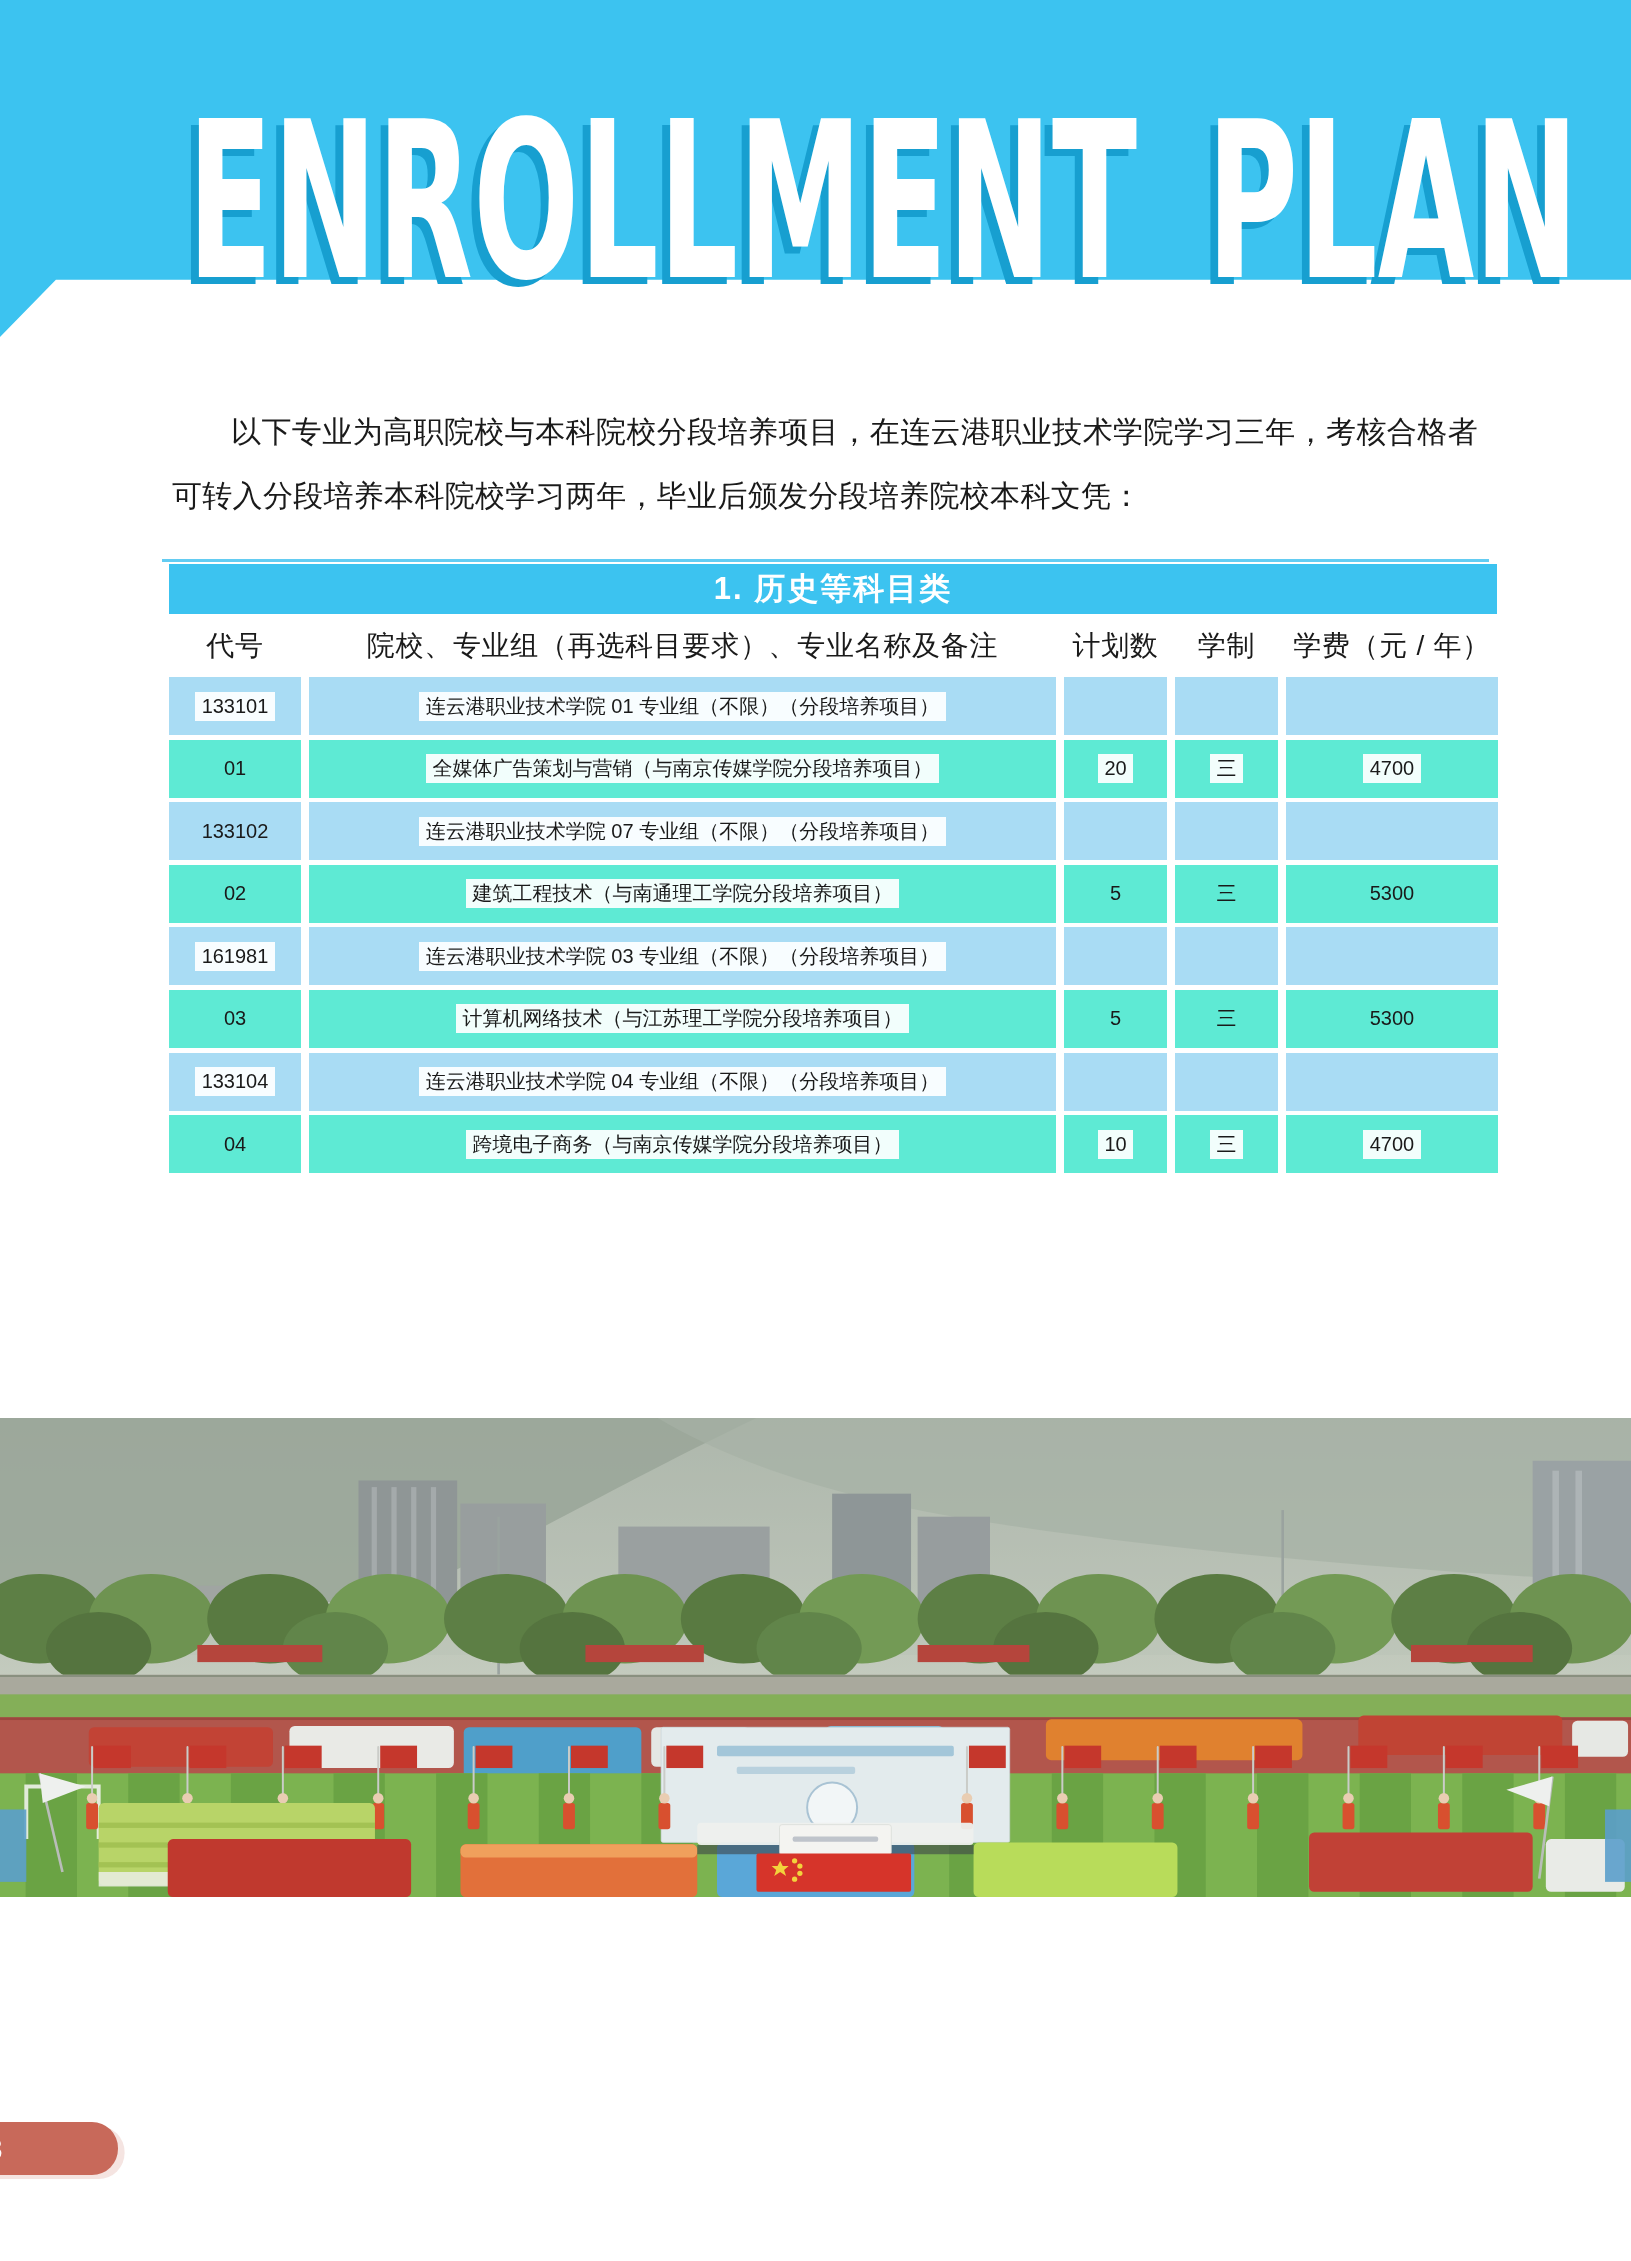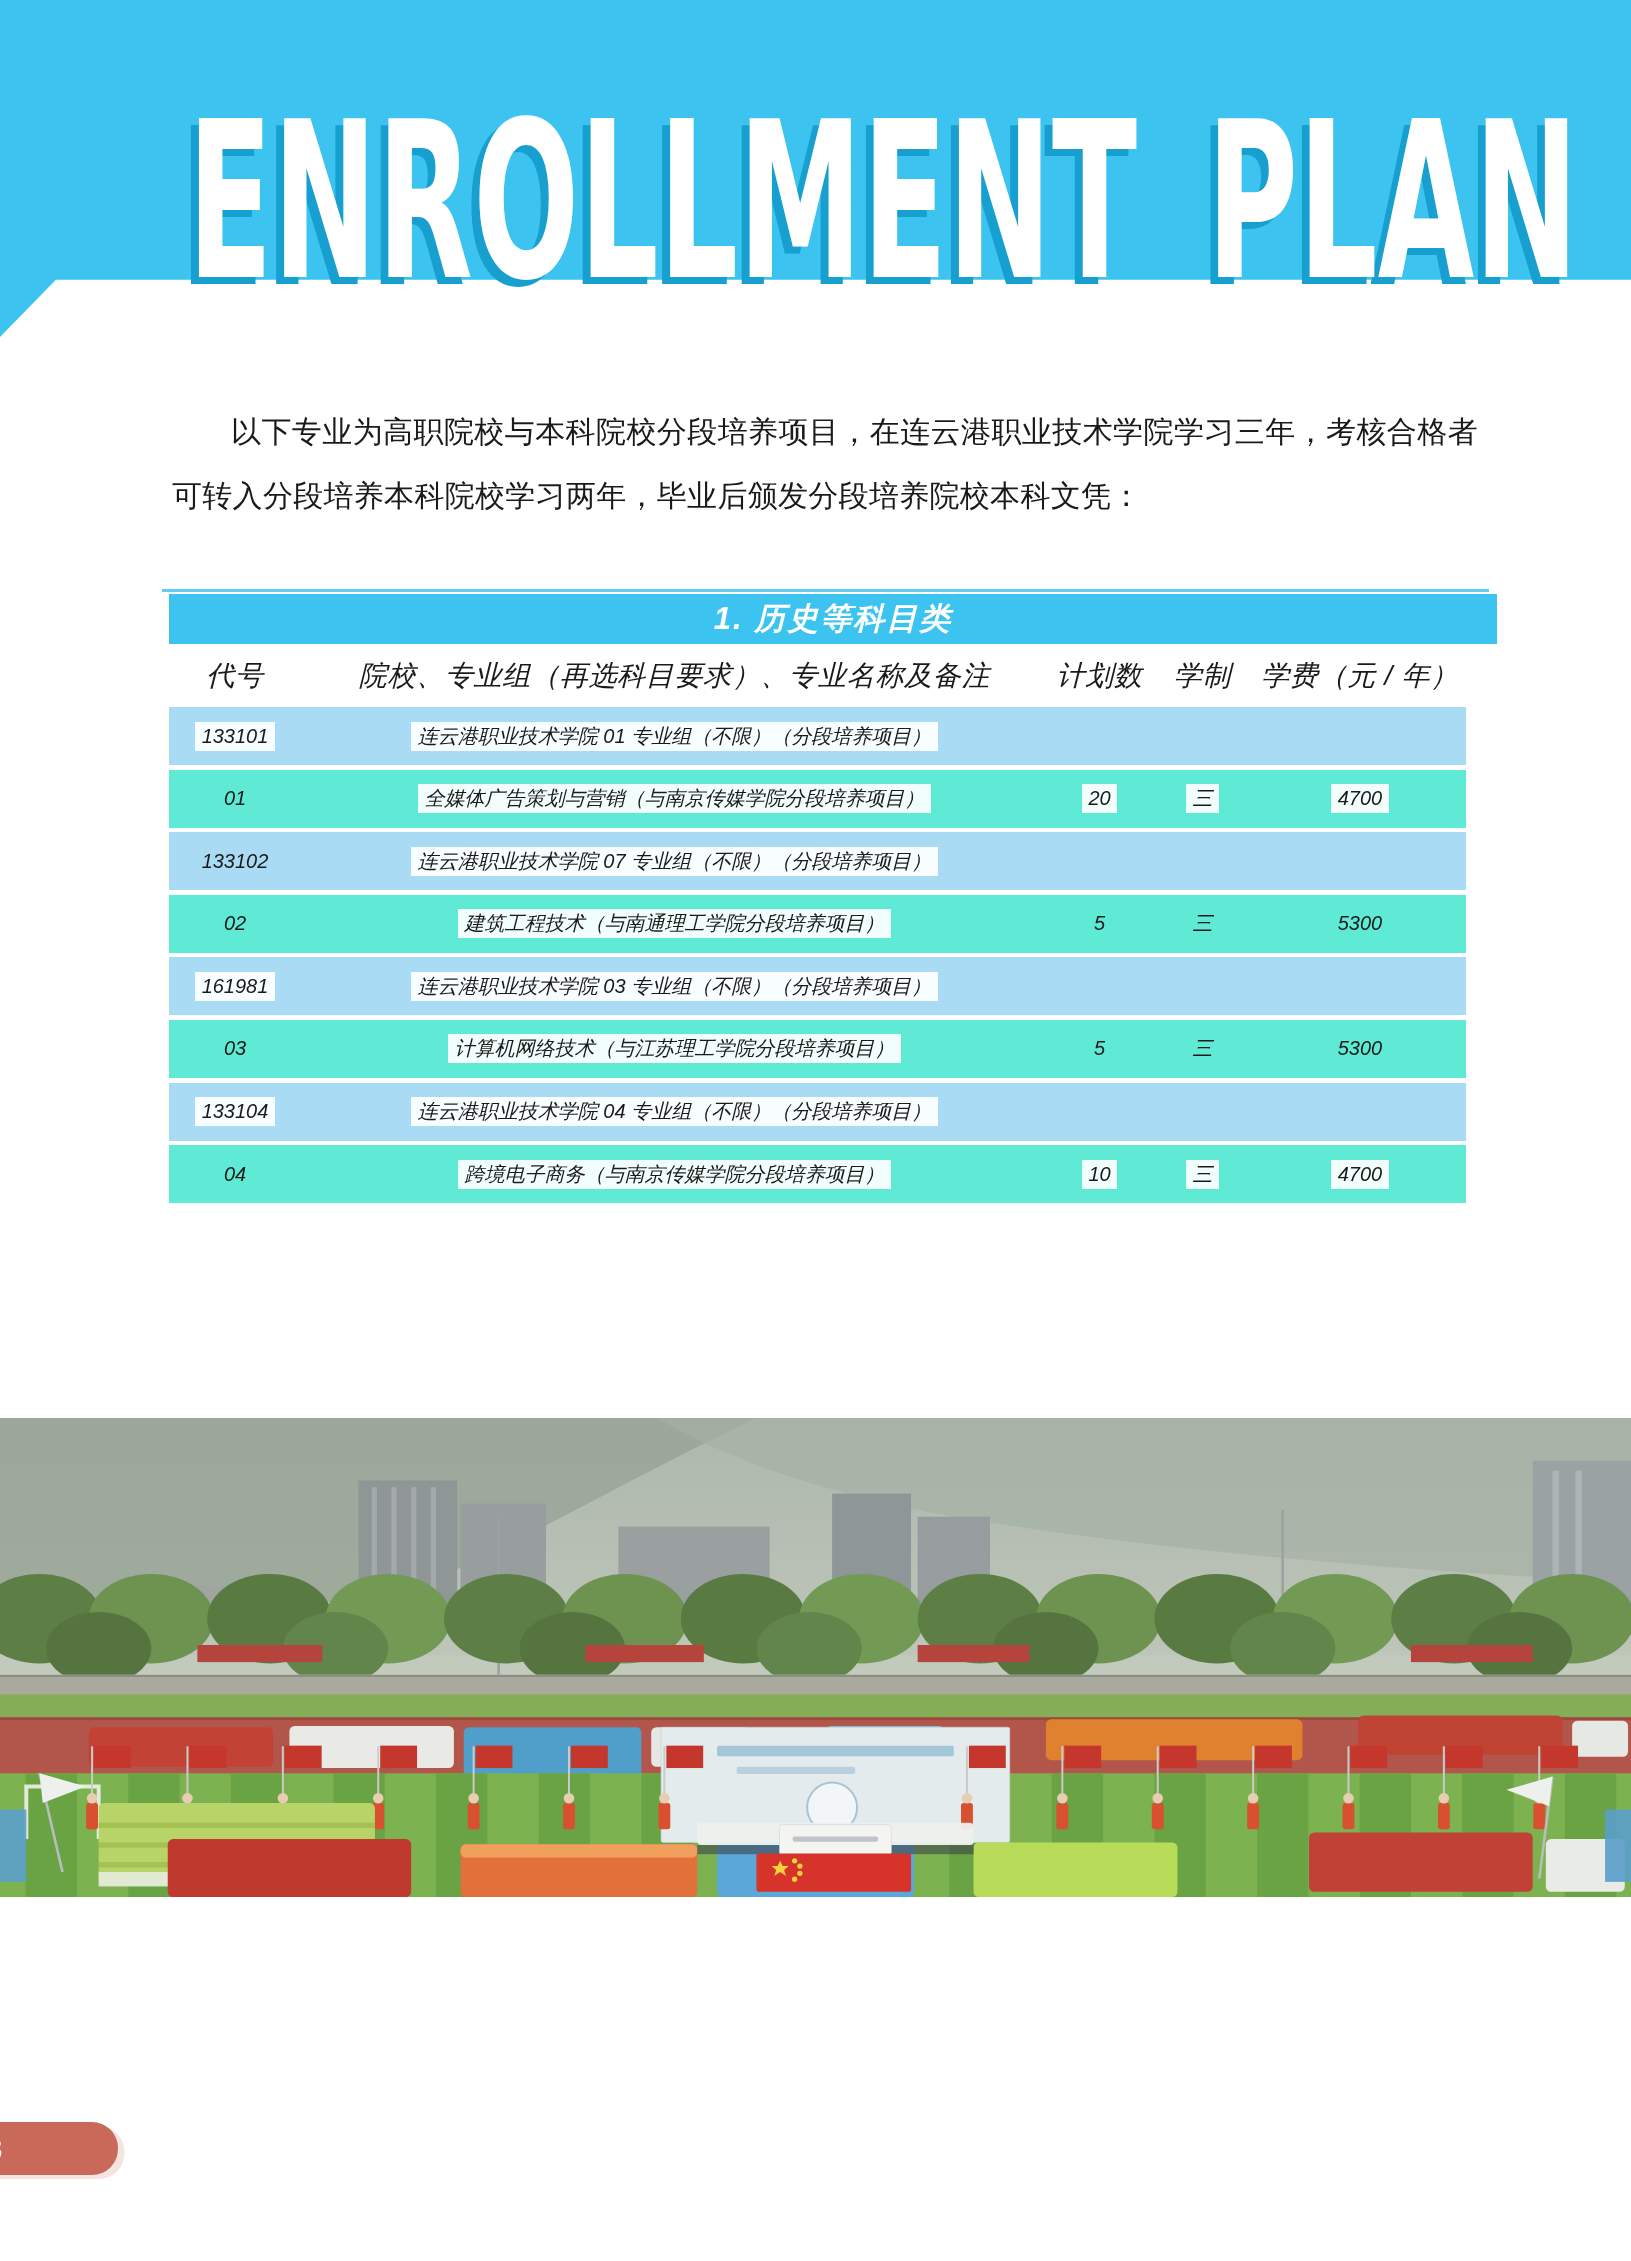--- a/index.html
+++ b/index.html
@@ -9,27 +9,27 @@
   }
   
   .banner-svg{position:absolute;top:0;left:0;}
   
   .intro{
     position:absolute;left:172px;top:400px;width:1306px;margin:0;
     font-size:30px;line-height:64px;color:#1a1a1a;text-align:justify;
     text-indent:59px;letter-spacing:0.3px;
   }
   
-  .table-wrap{position:absolute;left:169px;top:594px;width:1328px;font-style:italic;}
+  .table-wrap{position:absolute;left:169px;top:564px;width:1328px;}
   .accent-line{position:absolute;top:-5.3px;left:-7.2px;width:1327px;height:3.3px;background:#63CCF2;}
   .section-bar{
     height:50px;background:#3CC3F0;color:#ffffff;display:flex;align-items:center;
     justify-content:center;font-size:31px;font-weight:bold;letter-spacing:2px;
   }
-  .trow{display:grid;grid-template-columns:132px 747px 103px 103px 212px;column-gap:0;}
+  .trow{display:grid;grid-template-columns:132px 747px 103px 103px 212px;column-gap:8px;}
   .thead{height:63px;}
   .thead .hcell{
     display:flex;align-items:center;justify-content:center;
     font-size:28px;color:#1a1a1a;letter-spacing:0.7px;
   }
   .row{height:58px;margin-bottom:4.6px;}
   .row .cell{display:flex;align-items:center;justify-content:center;font-size:20px;color:#1a1a1a;}
   .row.group .cell{background:#A9DCF4;}
   .row.course .cell{background:#5eead4;}
   .row .cell span{white-space:nowrap;line-height:1.25;}

